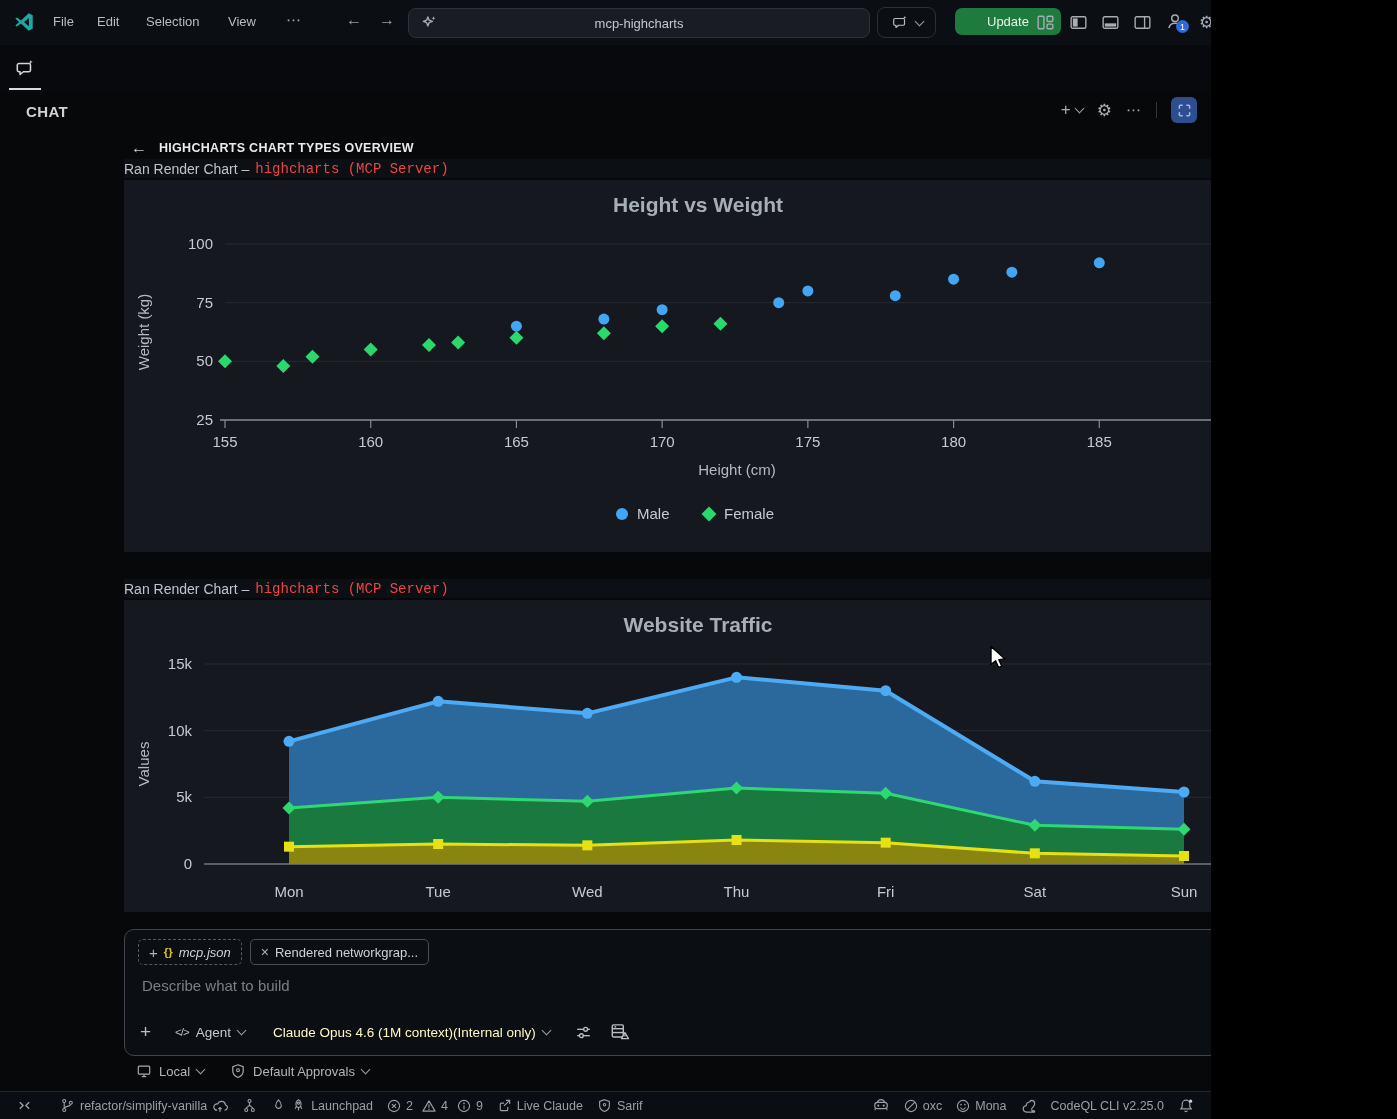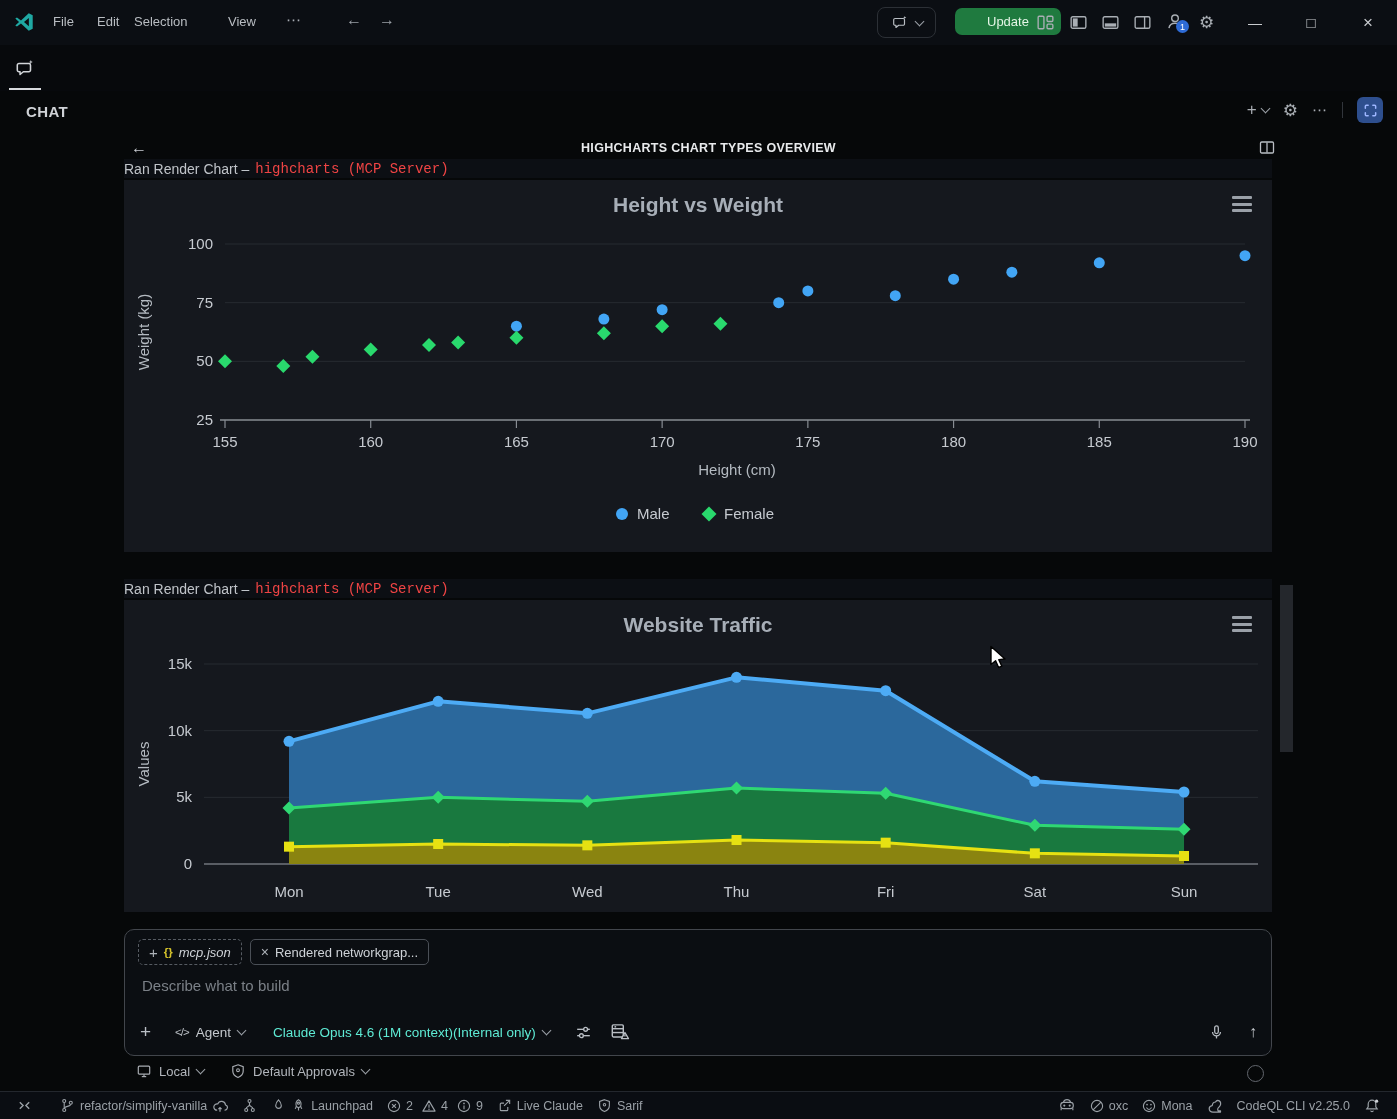--- a/index.html
+++ b/index.html
@@ -1,16 +1,16 @@
 <!DOCTYPE html>
 <html><head>
 <meta charset="utf-8">
 <style>
   html,body{margin:0;padding:0;background:#000;}
-  .app{position:relative;width:1397px;height:1119px;background:#060809;overflow:hidden;
+  .app{position:relative;width:1211px;height:1119px;background:#060809;overflow:hidden;
        font-family:"Liberation Sans",sans-serif;color:#c6cad0;}
   svg{display:block;}
   .abs{position:absolute;}
   
   .titlebar{position:absolute;top:0;left:0;right:0;height:45px;background:#0b0e13;}
   .menu{position:absolute;top:14px;font-size:13px;color:#b9bdc2;cursor:default;}
   .navarrow{position:absolute;top:11px;font-size:16px;color:#9ba0a7;}
   .searchbox{position:absolute;left:408px;top:8px;width:460px;height:28px;background:#191d23;
              border:1px solid #2e333a;border-radius:8px;display:flex;align-items:center;justify-content:center;}
   .searchbox .sicon{position:absolute;left:11px;top:5px;}
@@ -34,21 +34,21 @@
   .ph-icons{position:absolute;right:14px;top:6px;display:flex;align-items:center;gap:14px;}
   .ellipsis{font-size:15px;color:#a9aeb4;letter-spacing:1px;}
   .vdiv{width:1px;height:16px;background:#31353b;}
   .focusbtn{width:26px;height:26px;background:#2e4f8e;border-radius:6px;display:flex;align-items:center;justify-content:center;}
   .chev{display:inline-block;width:6px;height:6px;border-right:1.4px solid #9ba0a7;border-bottom:1.4px solid #9ba0a7;
         transform:rotate(45deg);margin-top:-3px;flex:none;}
   
   .content{position:absolute;left:124px;top:0;width:1148px;}
   .convhead{position:absolute;top:139px;left:0;width:100%;height:18px;display:flex;align-items:center;}
   .backarrow{font-size:16px;color:#c9cdd2;margin-left:7px;}
-  .convtitle{font-size:12.5px;font-weight:bold;color:#e8eaec;letter-spacing:.3px;margin-left:12px;flex:1;text-align:center;}
+  .convtitle{font-size:12.5px;font-weight:bold;color:#e8eaec;letter-spacing:.3px;margin-left:12px;flex:1;}
   .toolmsg{position:absolute;left:0;width:100%;height:19px;background:#0c0f14;font-size:14px;display:flex;
            align-items:center;}
   .toolmsg .t1{color:#c0c4c9;}
   .toolmsg .t2{color:#ef4444;margin-left:6px;font-family:Liberation Mono, monospace;}
   .chartbox{position:absolute;left:0;width:1148px;background:#15181e;}
   .hambtn{position:absolute;right:20px;top:16px;width:20px;height:16px;display:flex;flex-direction:column;justify-content:space-between;}
   .hambtn div{height:3px;background:#9aa0a8;border-radius:1px;}
   
   .inputbox{position:absolute;left:0;top:929px;width:1146px;height:125px;border:1px solid #42464c;border-radius:10px;
             background:#0b0e12;}
@@ -58,21 +58,21 @@
   .pill.solid{border:1px solid #4a4f56;}
   .pill .plus{color:#aeb3b9;font-size:15px;}
   .pill .json{color:#d6c42c;font-weight:bold;font-size:11.5px;}
   .pill .ital{font-style:italic;}
   .pill .x{color:#aeb3b9;font-size:14px;}
   .placeholder{position:absolute;left:17px;top:47px;font-size:15px;color:#7b8087;}
   .intoolbar{position:absolute;left:15px;right:14px;bottom:11px;height:24px;display:flex;align-items:center;}
   .intoolbar .grp{display:flex;align-items:center;gap:7px;}
   .modeglyph{font-size:11.5px;color:#b9bec4;letter-spacing:-1px;}
   .modelbl{font-size:13.5px;color:#c3c7cc;}
-  .modellbl{font-size:13.5px;color:#5eead4;}
+  .modellbl{font-size:13.5px;color:#fef9c3;}
   .bigplus{font-size:19px;color:#b9bec4;font-weight:300;}
   .send{font-size:16px;color:#c3c7cc;}
   
   .chatfooter{position:absolute;left:12px;top:1063px;display:flex;align-items:center;gap:26px;}
   .cf-item{display:flex;align-items:center;gap:7px;font-size:13px;color:#b2b6bc;}
   .spincircle{position:absolute;left:1123px;top:1065px;width:15px;height:15px;border:1.6px solid #63676e;border-radius:50%;}
   .statusbar{position:absolute;left:0;right:0;bottom:0;height:27px;background:#0a0d12;border-top:1px solid #23272d;
              display:flex;align-items:center;font-size:12.5px;color:#9aa0a6;padding:0 10px;}
   .sb-item{display:flex;align-items:center;gap:5px;padding:0 7px;height:100%;}
   .sb-spacer{flex:1;}
@@ -83,26 +83,33 @@
 <body>
 
 <div class="app">
 
   <div class="titlebar">
     <svg class="abs" style="left:13px;top:11px;" width="22" height="22" viewBox="0 0 24 24">
       <path d="M17.2 2.4L8.7 10.3 4.3 7 2.5 8.2 6.6 12 2.5 15.8 4.3 17 8.7 13.7 17.2 21.6 21.5 19.4V4.6zM17.3 7.5v9L12 12z" fill="#1fa8a3" fill-rule="evenodd"></path>
     </svg>
     <span class="menu" style="left:53px">File</span>
     <span class="menu" style="left:97px">Edit</span>
-    <span class="menu" style="left:134px">Selection</span>
+    <span class="menu" style="left:146px">Selection</span>
     <span class="menu" style="left:228px">View</span>
     <span class="menu ellipsis" style="left:286px;top:11px">⋯</span>
     <span class="navarrow" style="left:346px">←</span>
     <span class="navarrow" style="left:379px">→</span>
 
+    <div class="searchbox">
+      <svg class="sicon" width="18" height="18" viewBox="0 0 16 16">
+        <path d="M7 2.6l1.1 2.9 2.9 1.1-2.9 1.1L7 10.6 5.9 7.7 3 6.6l2.9-1.1z" fill="none" stroke="#a9aeb4" stroke-width="1.2" stroke-linejoin="round"></path>
+        <path d="M12 2l.5 1.3L13.8 3.8l-1.3.5L12 5.6l-.5-1.3-1.3-.5 1.3-.5z" fill="#a9aeb4"></path>
+      </svg>
+      <span class="searchtext">mcp-highcharts</span>
+    </div>
 
     <div class="chatdd">
       <svg width="18" height="18" viewBox="0 0 20 20">
         <path d="M4.5 5h9a1.5 1.5 0 0 1 1.5 1.5v4.5a1.5 1.5 0 0 1-1.5 1.5H8.5L5.5 15v-2.5h-1A1.5 1.5 0 0 1 3 11V6.5A1.5 1.5 0 0 1 4.5 5z" fill="none" stroke="#b9bec4" stroke-width="1.3" stroke-linejoin="round"></path>
         <path d="M15.3 2.2l.5 1.2 1.2.5-1.2.5-.5 1.2-.5-1.2-1.2-.5 1.2-.5z" fill="#b9bec4"></path>
       </svg>
       <span class="chev"></span>
     </div>
 
     <div class="updatebtn">

